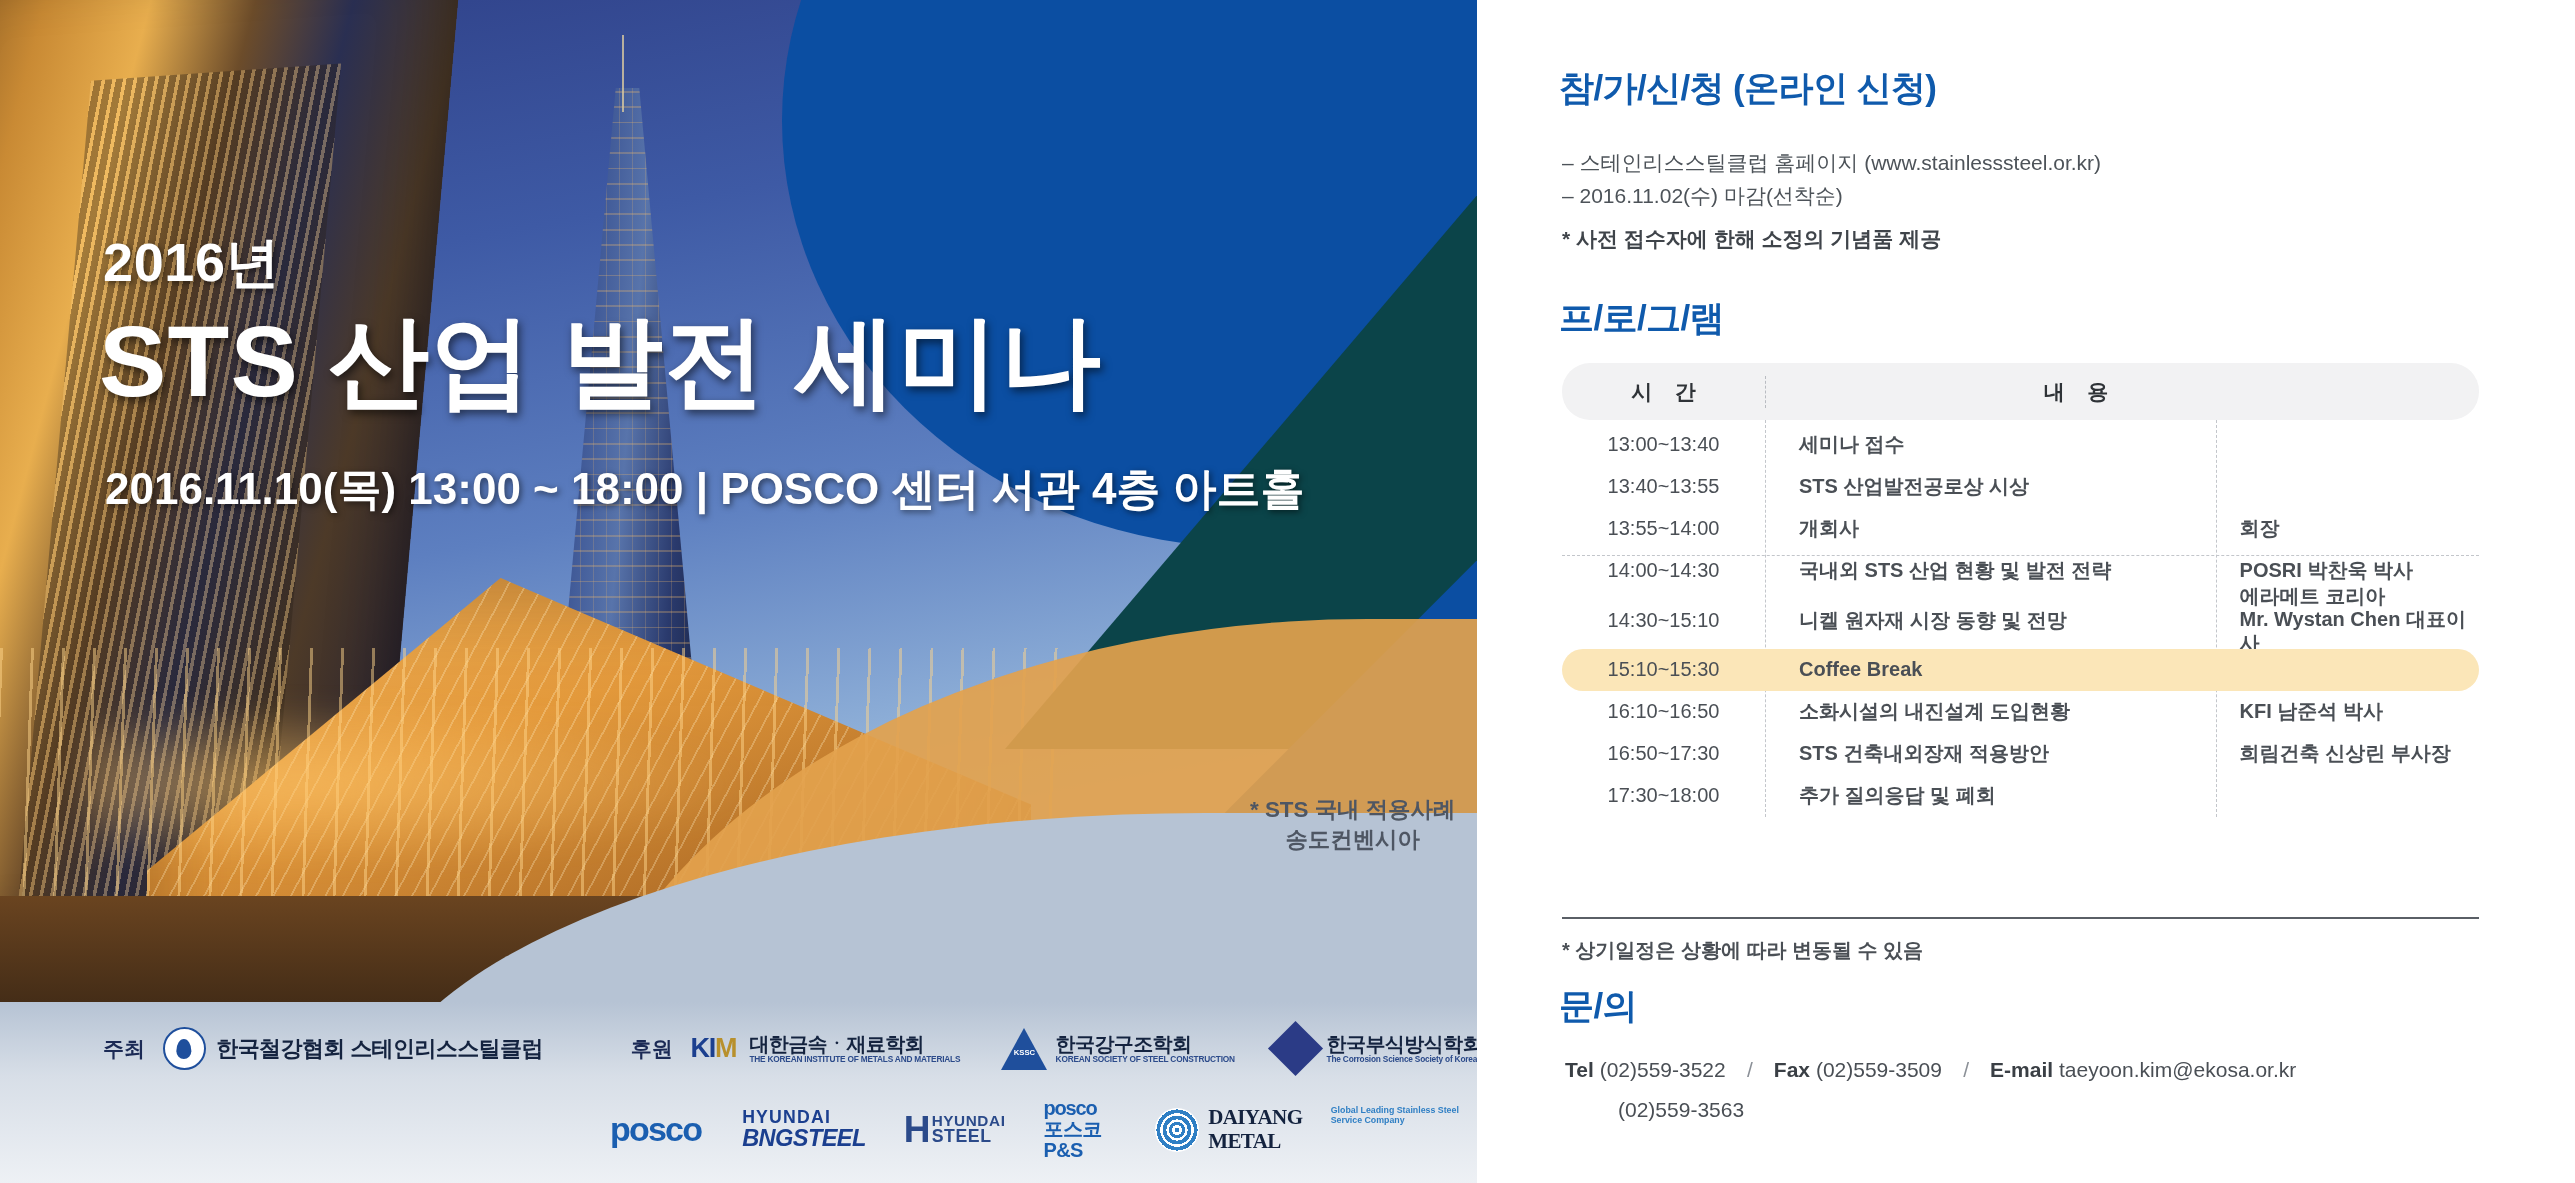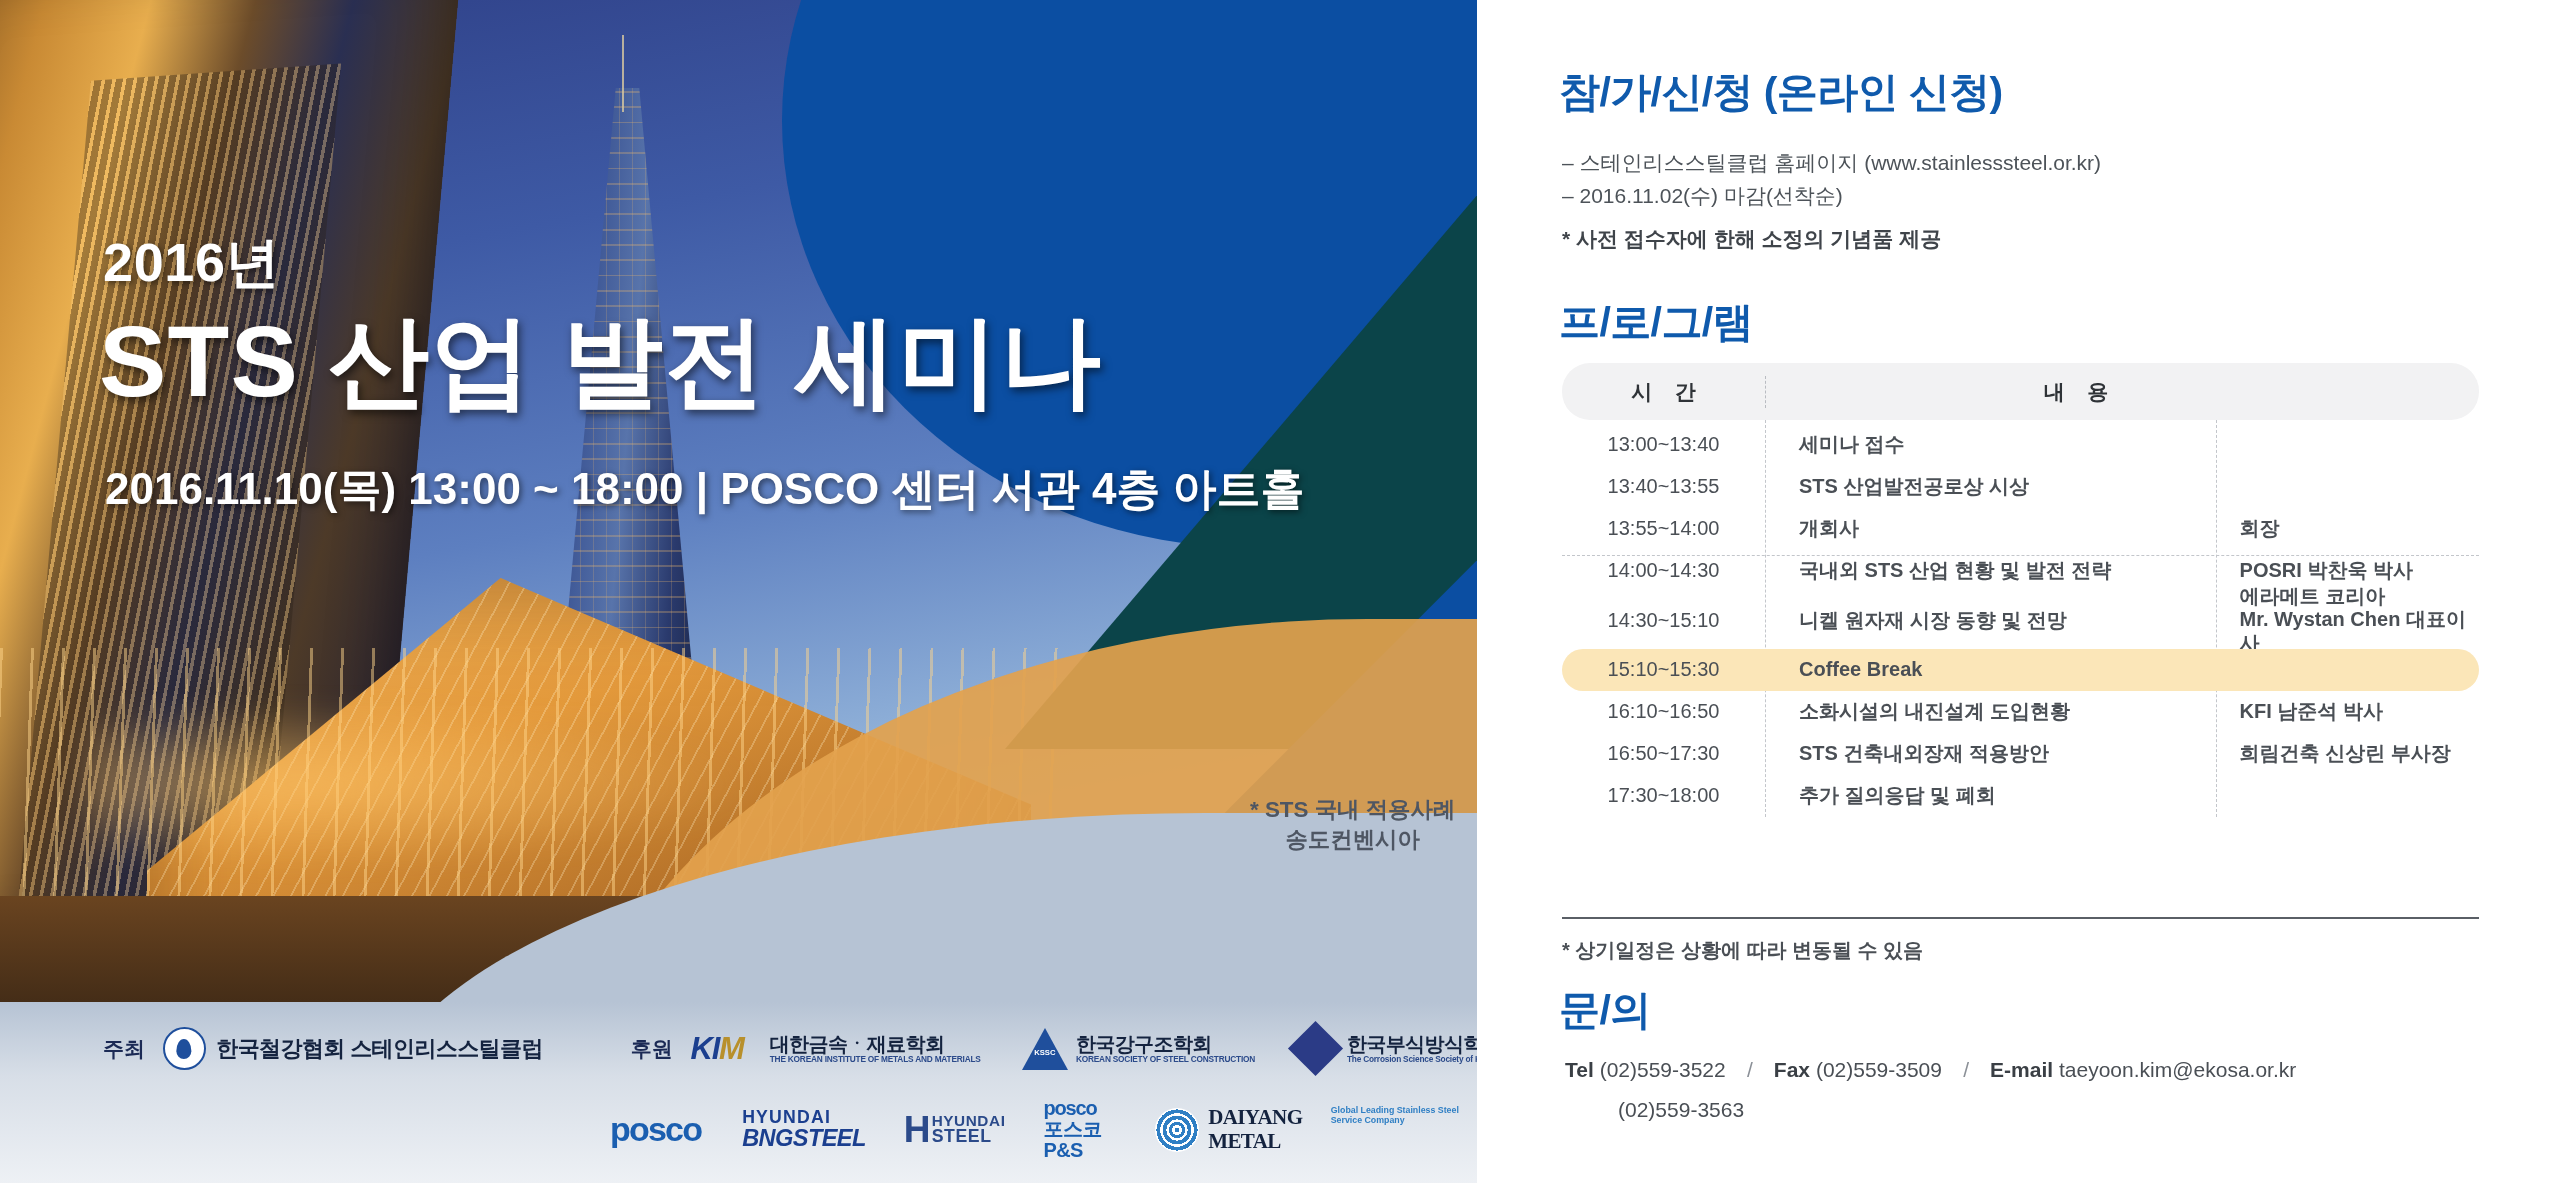--- a/index.html
+++ b/index.html
@@ -130,21 +130,21 @@
   .ksa-mark{
     width:39px;height:39px;border-radius:50%;border:2.4px solid #1f4f9c;
     margin-right:10.6px;position:relative;flex:0 0 auto;background:#fff;
   }
   .ksa-mark::after{
     content:"";position:absolute;left:50%;top:50%;transform:translate(-50%,-50%);
     width:15.3px;height:20px;border-radius:50% 50% 50% 50%/60% 60% 40% 40%;
     background:#1f4f9c;
   }
   .ksa-text{font-size:22px;font-weight:700;color:#14233f;letter-spacing:-0.6px;}
-  .kim-logo{font-size:31px;font-weight:700;color:#1b3f8f;font-style:italic;letter-spacing:-1.2px;margin-right:26px;}
+  .kim-logo{font-size:27px;font-weight:700;color:#1b3f8f;letter-spacing:-1.2px;margin-right:13px;}
   .kim-m{color:#b8902c;}
   .twoline{display:flex;flex-direction:column;line-height:1.05;}
   .twoline .big{font-size:20px;font-weight:700;color:#14233f;letter-spacing:-0.6px;}
   .twoline .small{font-size:8.3px;font-weight:700;color:#2b4a8a;letter-spacing:-0.2px;}
   .kssc-tri{
     width:0;height:0;border-left:23.6px solid transparent;border-right:23.6px solid transparent;
     border-bottom:42px solid #1f4f9c;margin-right:8.3px;position:relative;flex:0 0 auto;
   }
   .kssc-tri::after{
     content:"KSSC";position:absolute;left:-15.3px;top:20px;width:31px;text-align:center;
@@ -172,21 +172,21 @@
   }
   .dy-txt{display:flex;flex-direction:row;line-height:1.1;}
   .dy-txt .a{font-family:"Liberation Serif","DejaVu Serif",serif;font-size:21px;font-weight:700;color:#14233f;letter-spacing:-0.6px;}
   .dy-txt .b{font-size:8.8px;font-weight:700;color:#2f7fc4;}
 
   
   .right-panel{position:absolute;left:1477px;top:0;width:1099px;height:1184px;background:#fff;}
   .divider-v{position:absolute;left:1477px;top:0;width:1.8px;height:1184px;background:#c9cdd4;}
 
   .sec-head{
-    position:absolute;font-size:41px;font-weight:700;color:#0f5aac;letter-spacing:-0.6px;white-space:nowrap;
+    position:absolute;font-size:35px;font-weight:700;color:#0f5aac;letter-spacing:-0.6px;white-space:nowrap;
   }
   .h-apply{left:1559px;top:65px;}
   .h-program{left:1559px;top:295px;}
   .h-contact{left:1559px;top:983px;}
 
   .bullet{
     position:absolute;font-size:21px;color:#4d5359;white-space:nowrap;font-weight:400;
   }
   .b1{left:1562px;top:149px;}
   .b2{left:1562px;top:182px;}

